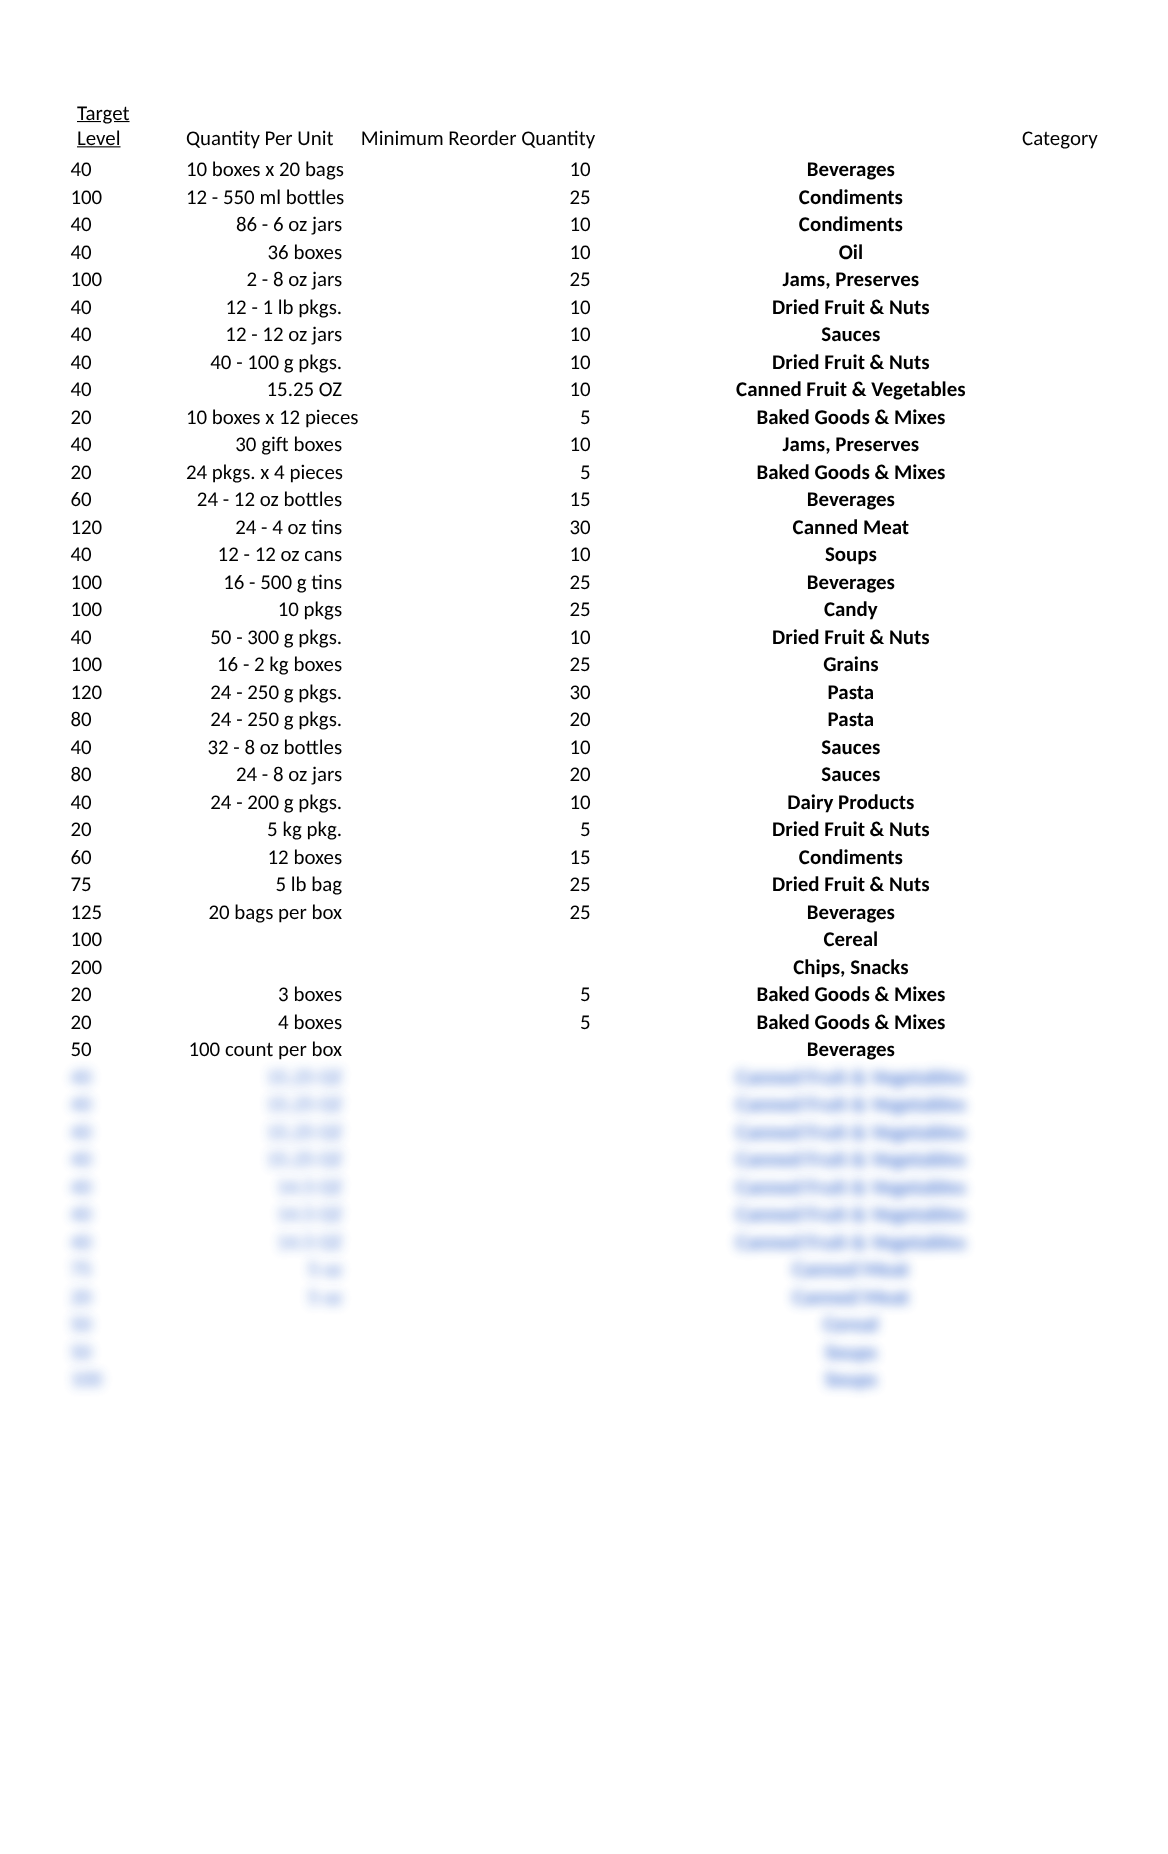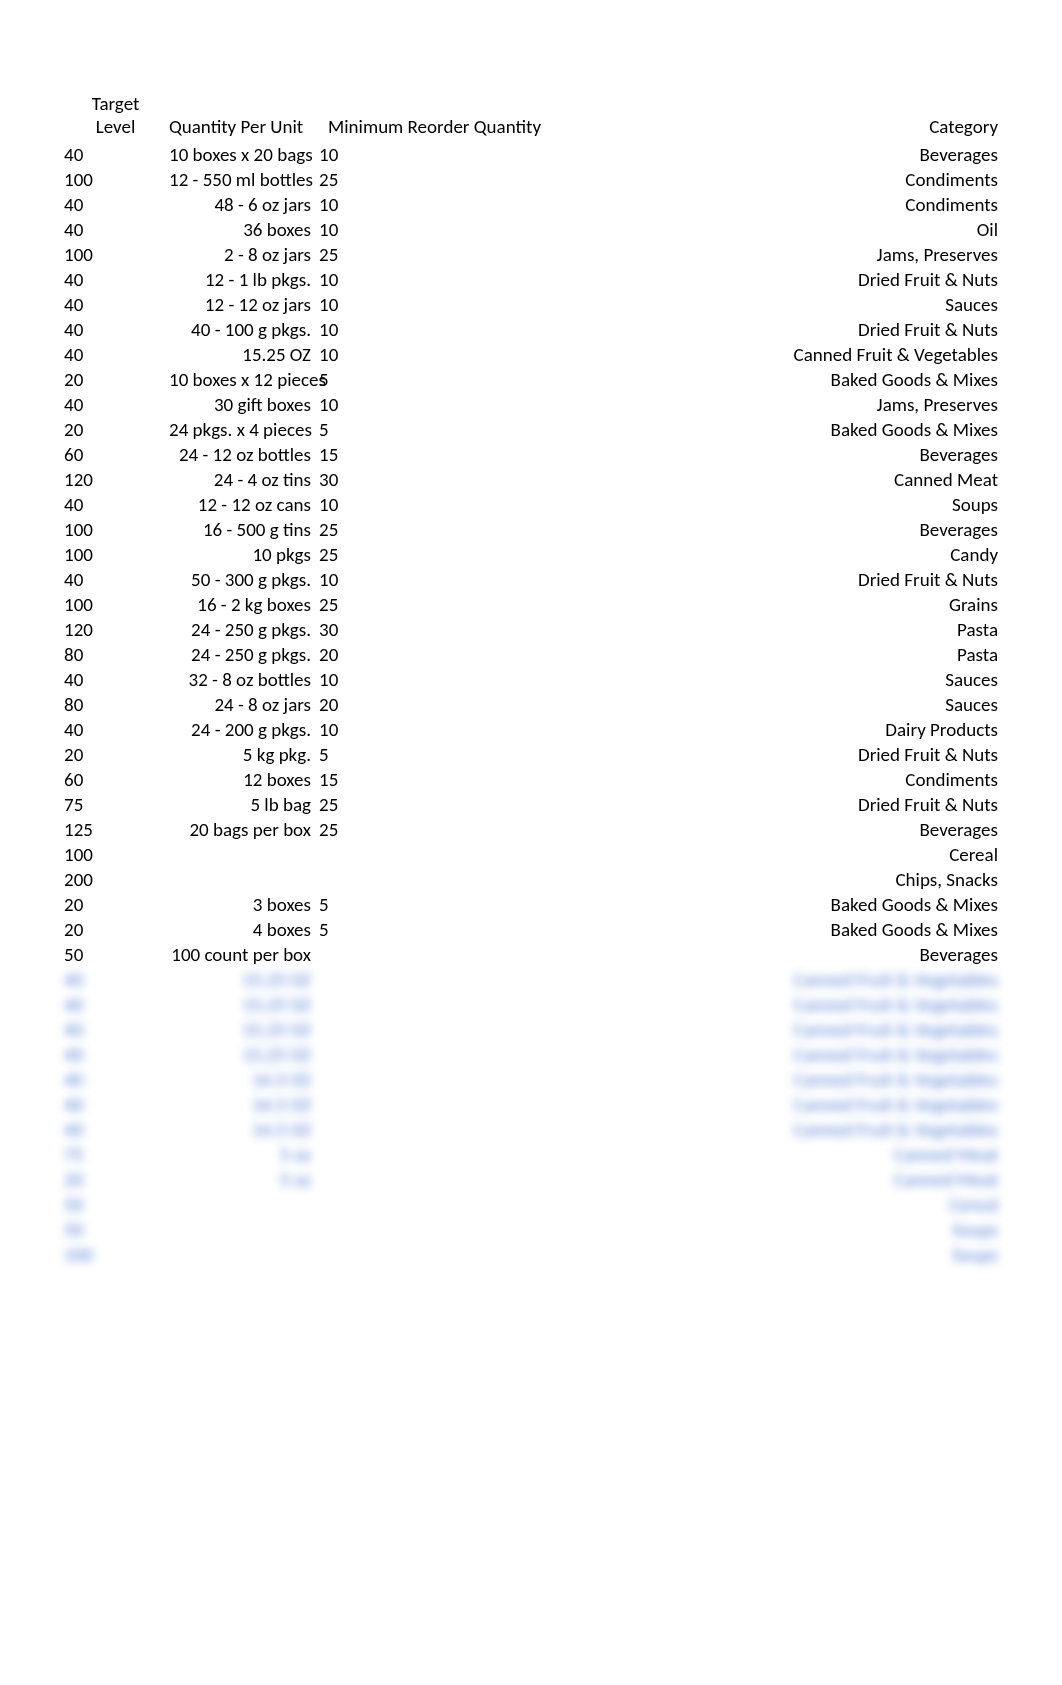--- a/index.html
+++ b/index.html
@@ -28,28 +28,28 @@
       padding: 0 4px 4px 4px;
       vertical-align: bottom;
     }
     td {
       padding: 0 4px;
       height: 25px;
       vertical-align: middle;
       white-space: nowrap;
       overflow: visible;
     }
-    th.col-target { width: 105px; text-align: center; padding-left:10px;}
+    th.col-target { width: 105px; text-align: left; padding-left:10px;text-decoration:underline;}
     th.col-qpu { width: 150px; text-align: left; }
     th.col-mrq { width: 230px; text-align: right; }
     th.col-cat { text-align: right; padding-left: 40px; }
     td.col-target { text-align: left; padding-right: 10px; }
     td.col-qpu { text-align: right; }
-    td.col-mrq { padding-right: 8px; }
-    td.col-cat { text-align: right; }
+    td.col-mrq { text-align: right; padding-right: 8px; }
+    td.col-cat { text-align: center; font-weight: bold; }
     .blurred {
       filter: blur(5px);
       color: #4a6fa5;
       opacity: 0.85;
     }
     .blurred td {
       color: #3366cc;
     }
   </style>
 </head>
@@ -73,21 +73,21 @@
           <td class="col-cat">Beverages</td>
         </tr>
         <tr>
           <td class="col-target">100</td>
           <td class="col-qpu">12 - 550 ml bottles</td>
           <td class="col-mrq">25</td>
           <td class="col-cat">Condiments</td>
         </tr>
         <tr>
           <td class="col-target">40</td>
-          <td class="col-qpu">48 - 6 oz jars</td>
+          <td class="col-qpu">86 - 6 oz jars</td>
           <td class="col-mrq">10</td>
           <td class="col-cat">Condiments</td>
         </tr>
         <tr>
           <td class="col-target">40</td>
           <td class="col-qpu">36 boxes</td>
           <td class="col-mrq">10</td>
           <td class="col-cat">Oil</td>
         </tr>
         <tr>

